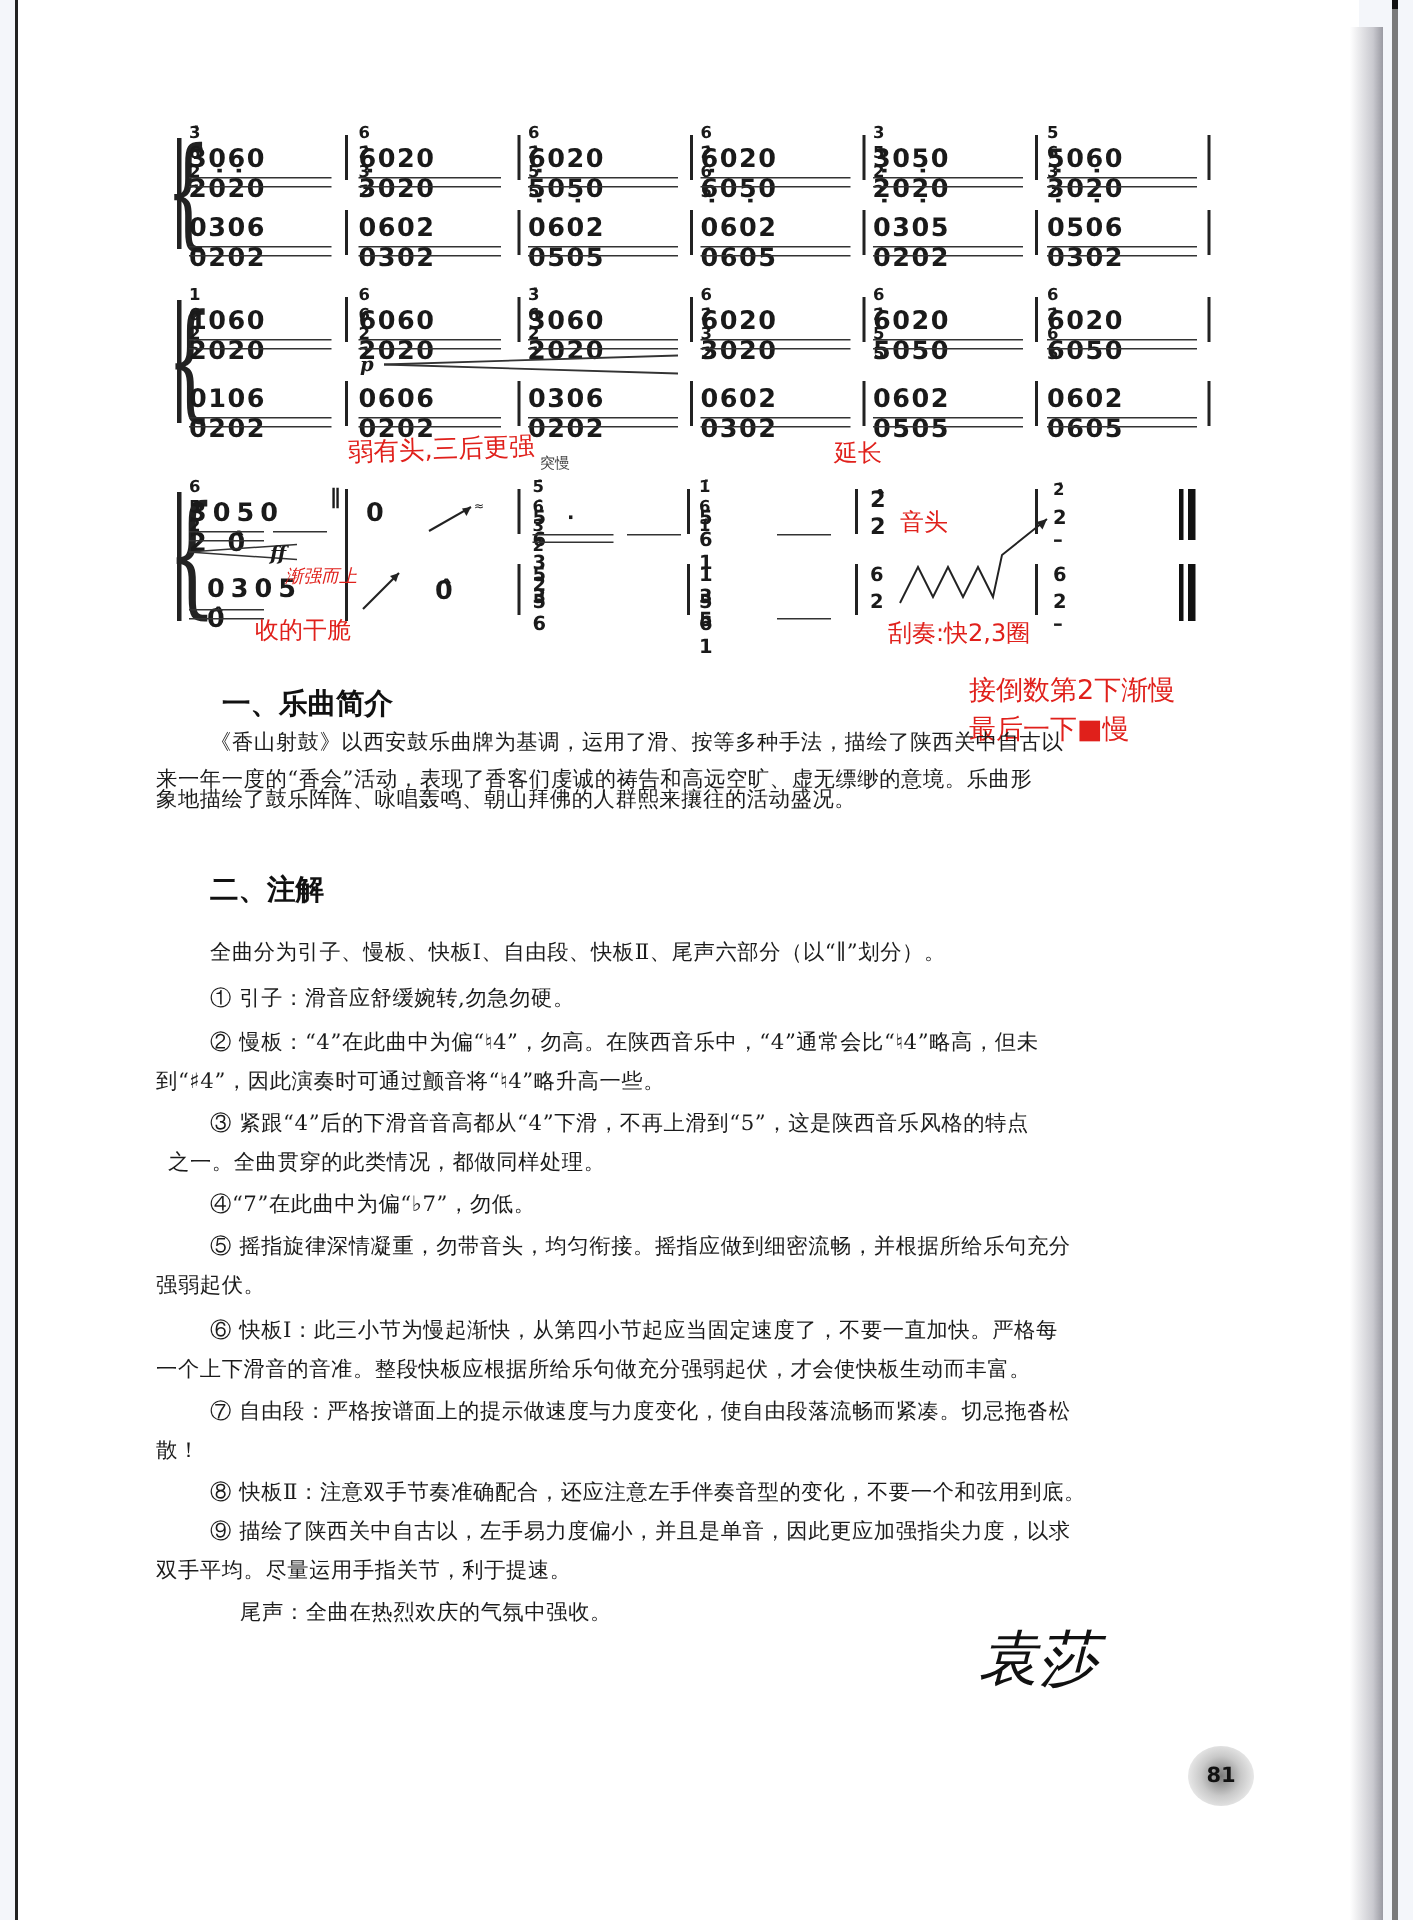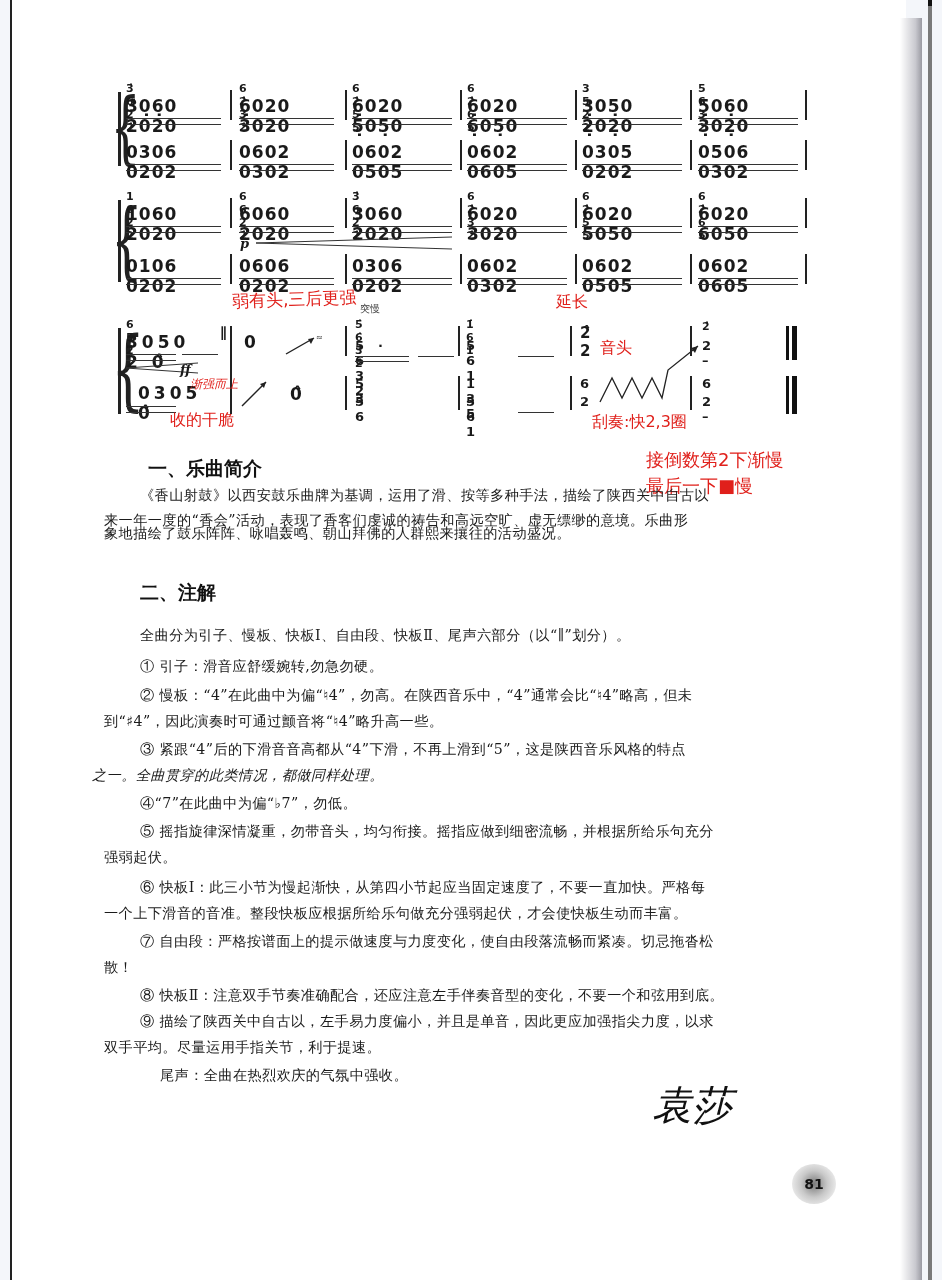--- a/index.html
+++ b/index.html
@@ -239,21 +239,21 @@
 <div class="p" style="left:140px;top:484px;">《香山射鼓》以西安鼓乐曲牌为基调，运用了滑、按等多种手法，描绘了陕西关中自古以</div>
 <div class="p" style="left:104px;top:509px;">来一年一度的“香会”活动，表现了香客们虔诚的祷告和高远空旷、虚无缥缈的意境。乐曲形</div>
 <div class="p" style="left:104px;top:522px;">象地描绘了鼓乐阵阵、咏唱轰鸣、朝山拜佛的人群熙来攘往的活动盛况。</div>
 
 <div class="h2" style="left:140px;top:580px;">二、注解</div>
 <div class="p" style="left:140px;top:624px;">全曲分为引子、慢板、快板Ⅰ、自由段、快板Ⅱ、尾声六部分（以“∥”划分）。</div>
 <div class="p" style="left:140px;top:655px;">① 引子：滑音应舒缓婉转,勿急勿硬。</div>
 <div class="p" style="left:140px;top:684px;">② 慢板：“4”在此曲中为偏“♮4”，勿高。在陕西音乐中，“4”通常会比“♮4”略高，但未</div>
 <div class="p" style="left:104px;top:710px;">到“♯4”，因此演奏时可通过颤音将“♮4”略升高一些。</div>
 <div class="p" style="left:140px;top:738px;">③ 紧跟“4”后的下滑音音高都从“4”下滑，不再上滑到“5”，这是陕西音乐风格的特点</div>
-<div class="p" style="left:92px;top:764px;font-style:italic;">之一。全曲贯穿的此类情况，都做同样处理。</div>
+<div class="p" style="left:112px;top:764px;">之一。全曲贯穿的此类情况，都做同样处理。</div>
 <div class="p" style="left:140px;top:792px;">④“7”在此曲中为偏“♭7”，勿低。</div>
 <div class="p" style="left:140px;top:820px;">⑤ 摇指旋律深情凝重，勿带音头，均匀衔接。摇指应做到细密流畅，并根据所给乐句充分</div>
 <div class="p" style="left:104px;top:846px;">强弱起伏。</div>
 <div class="p" style="left:140px;top:876px;">⑥ 快板Ⅰ：此三小节为慢起渐快，从第四小节起应当固定速度了，不要一直加快。严格每</div>
 <div class="p" style="left:104px;top:902px;">一个上下滑音的音准。整段快板应根据所给乐句做充分强弱起伏，才会使快板生动而丰富。</div>
 <div class="p" style="left:140px;top:930px;">⑦ 自由段：严格按谱面上的提示做速度与力度变化，使自由段落流畅而紧凑。切忌拖沓松</div>
 <div class="p" style="left:104px;top:956px;">散！</div>
 <div class="p" style="left:140px;top:984px;">⑧ 快板Ⅱ：注意双手节奏准确配合，还应注意左手伴奏音型的变化，不要一个和弦用到底。</div>
 <div class="p" style="left:140px;top:1010px;">⑨ 描绘了陕西关中自古以，左手易力度偏小，并且是单音，因此更应加强指尖力度，以求</div>
 <div class="p" style="left:104px;top:1036px;">双手平均。尽量运用手指关节，利于提速。</div>

